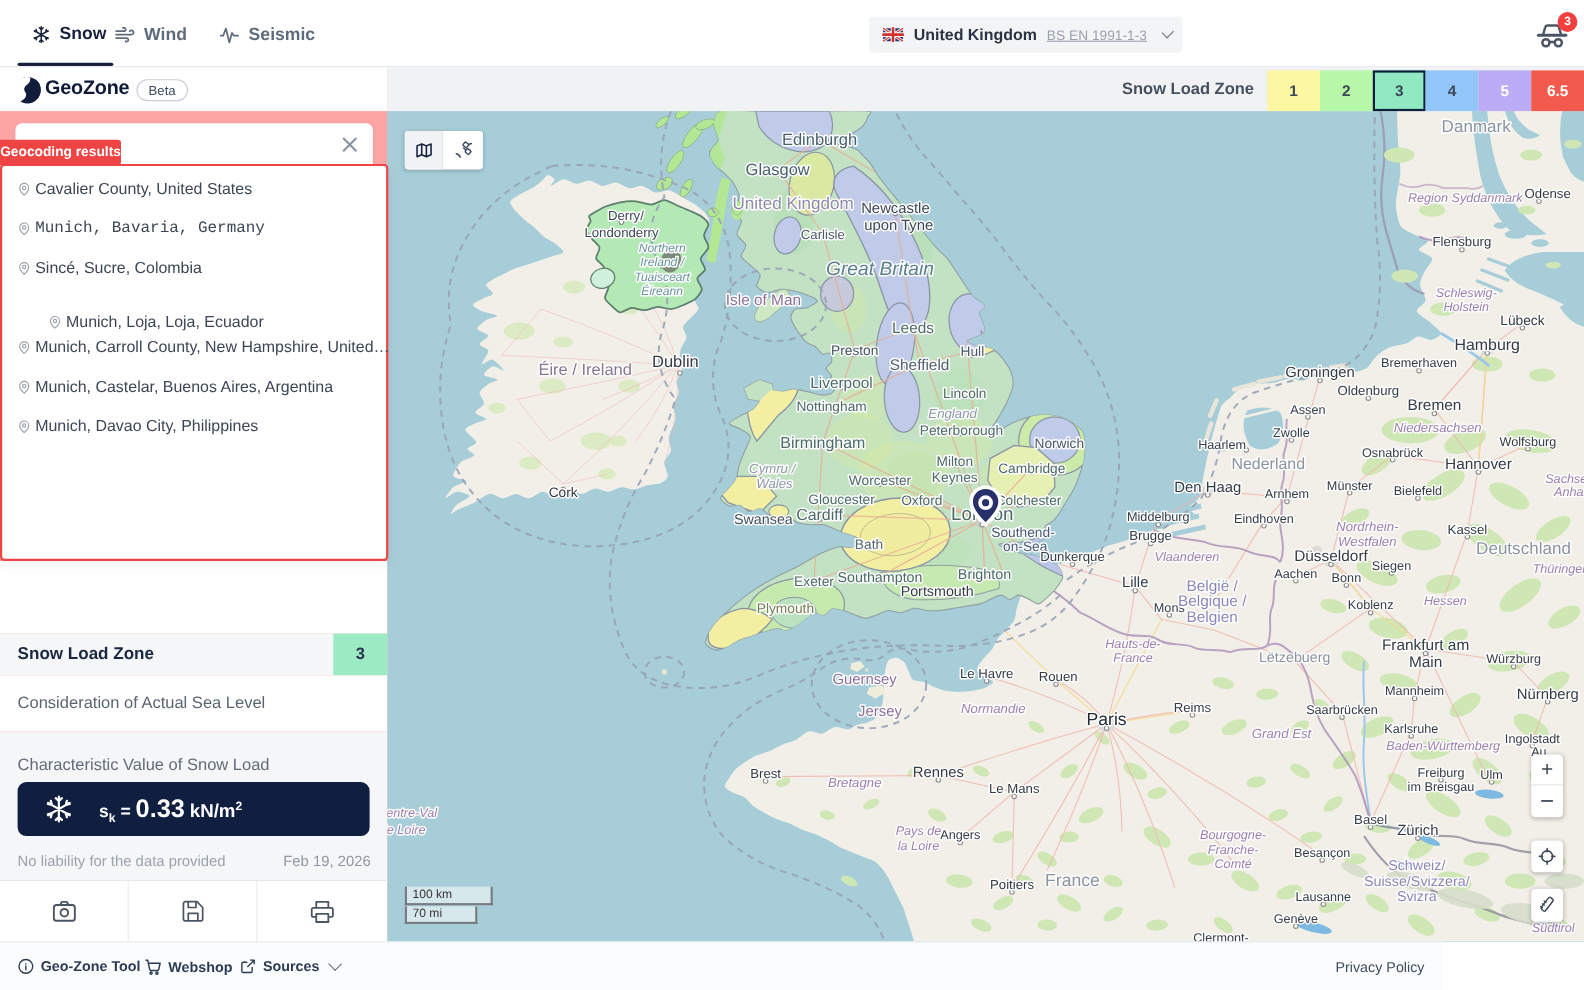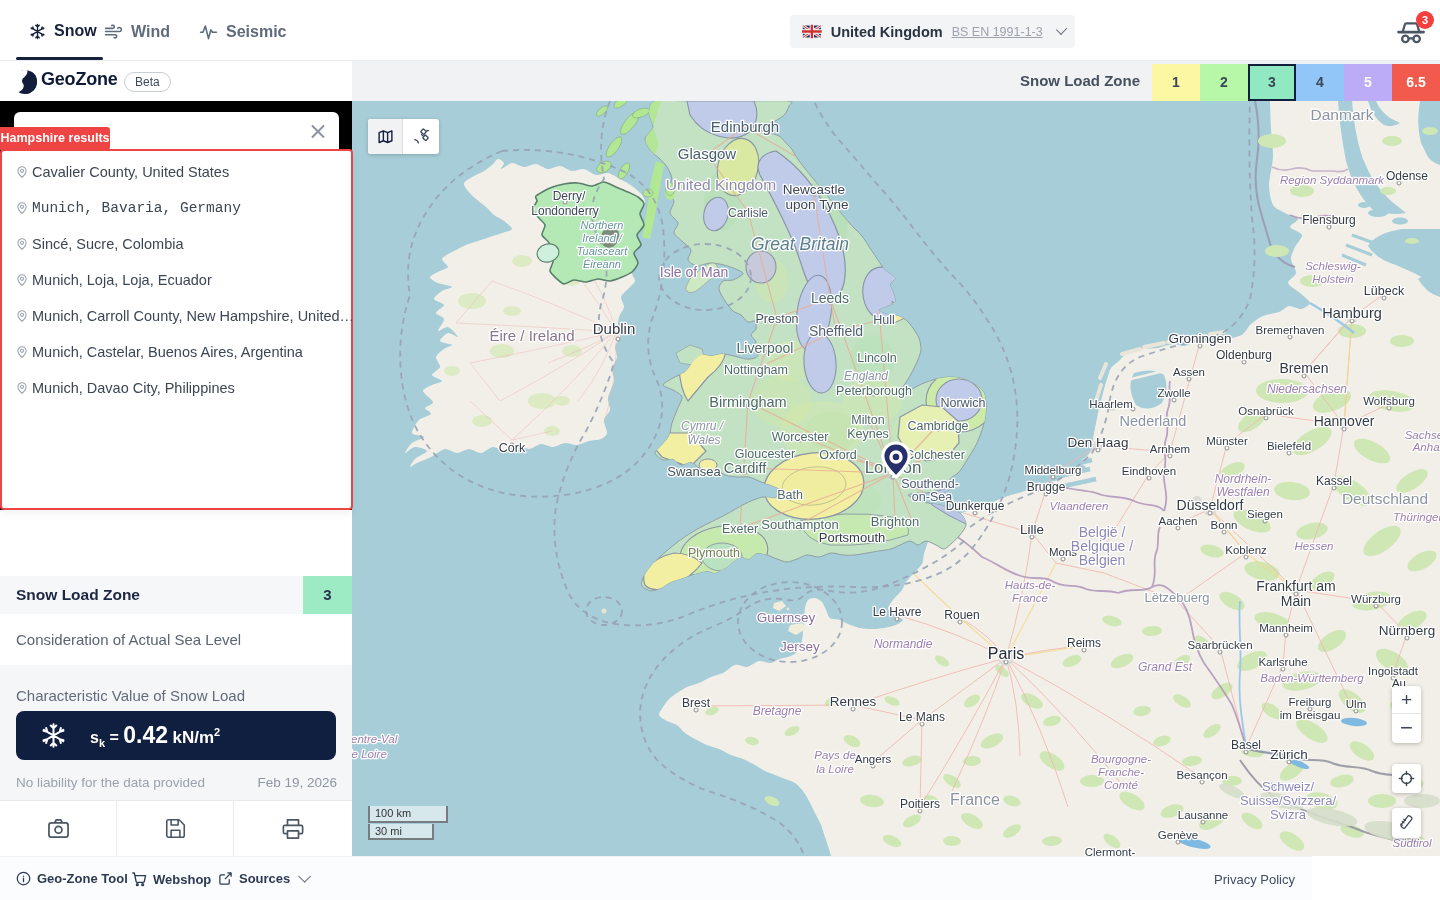--- a/index.html
+++ b/index.html
@@ -12,21 +12,21 @@
   .tab.active { color:#17213c; }
   .tab-underline { position:absolute; left:16px; top:57px; width:87px; height:3px; background:#17213c; border-radius:2px; }
   .dd { position:absolute; top:15px; height:33px; background:#f3f4f6; border-radius:4px; display:flex; align-items:center; padding:0 12px; gap:9px; white-space:nowrap; }
   .dd b { font-size:14.5px; color:#2a3342; }
   .dd .sub { font-size:12.5px; color:#9ca3af;text-decoration:underline; }
   .chev { width:9px; height:9px; border-right:1.7px solid #6b7280; border-bottom:1.7px solid #6b7280; transform:rotate(45deg) translateY(-3px); margin-left:4px; }
   #incog { position:absolute; right:14px; top:18px; width:30px; height:28px; }
   #badge3 { position:absolute; right:6px; top:11px; width:18px; height:18px; border-radius:50%; background:#f43f3f; color:#fff; font-size:11px; font-weight:700; text-align:center; line-height:18px; z-index:31; }
 
   
-  #side { position:absolute; left:0; top:61px; width:352px; height:795px; background:#000000; z-index:20; }
+  #side { position:absolute; left:0; top:61px; width:352px; height:795px; background:#fca5a5; z-index:20; }
   #sidehead { position:absolute; left:0; top:0; width:352px; height:40px; background:#fff; }
   #searchcard { position:absolute; left:14px; top:51px; width:325px; height:40px; background:#fff; border-radius:6px 6px 0 0; box-shadow:0 1px 3px rgba(0,0,0,.08); }
   .xmark { position:absolute; right:14px; top:12px; width:14px; height:14px; }
   .xmark:before, .xmark:after { content:""; position:absolute; left:6px; top:-1px; width:2px; height:17px; background:#8a94a3; }
   .xmark:before { transform:rotate(45deg); }
   .xmark:after { transform:rotate(-45deg); }
   #geotag { position:absolute; left:0; top:66px; width:110px; height:23px; background:#ef4444; color:#fff; font-size:12.5px; font-weight:700; line-height:23px; text-align:center; border-radius:0 3px 3px 0; z-index:24; }
   #droppanel { position:absolute; left:0px; top:88px; width:353px; height:361px; background:#fff; border:2px solid #ef4444; border-radius:4px; z-index:23; box-shadow:0 4px 10px rgba(0,0,0,.05); }
   .ditem { position:absolute; left:30px; font-size:14.5px; color:#3c4654; white-space:nowrap; }
   .dpin { position:absolute; left:-17px; top:1px; width:13px; height:13px; }
@@ -703,35 +703,35 @@
           <path d="M12 1 A12 12 0 0 0 6 23.5 Q13 20 11.5 15.5 Q8 11 12.5 8 Q16 5.5 15.5 1.3 Q13.5 1 12 1 Z" fill="#fff"></path>
           <path d="M19 2.6 Q15 6 17.5 10.5 Q21.5 15 17 19 Q13 22 14 24.9 Q20 24 23.5 18.5 Q26.5 12 23.5 6.5 Q21.5 3.8 19 2.6 Z" fill="#111d3b"></path>
           <circle cx="17" cy="8.5" r="2.4" fill="#111d3b"></circle>
         </svg>
       <span style="position:absolute;left:41px;top:8px;font-size:18px;font-weight:800;color:#0d1936;letter-spacing:-0.2px;">GeoZone</span>
       <span style="position:absolute;left:124px;top:11px;font-size:12px;color:#3e4a5e;border:1px solid #c9ced6;border-radius:11px;padding:2px 10px;background:#fff;">Beta</span>
     </div>
     <div id="searchcard">
         <div class="xmark"></div>
       </div>
-    <div id="geotag">Hampshire results</div>
+    <div id="geotag">Geocoding results</div>
     <div id="droppanel">
       <div class="ditem" style="top:13px;"><span class="dpin"><svg width="14" height="14" viewBox="0 0 24 24" fill="none" stroke="#9aa2ae" stroke-width="1.8">
               <path d="M12 21s-7-5.5-7-11a7 7 0 0 1 14 0c0 5.5-7 11-7 11z"></path>
               <circle cx="12" cy="10" r="2.6"></circle>
             </svg></span>Cavalier County, United States</div>
       <div class="ditem" style="top:49px;font-family:Liberation Mono, monospace;"><span class="dpin"><svg width="14" height="14" viewBox="0 0 24 24" fill="none" stroke="#9aa2ae" stroke-width="1.8">
               <path d="M12 21s-7-5.5-7-11a7 7 0 0 1 14 0c0 5.5-7 11-7 11z"></path>
               <circle cx="12" cy="10" r="2.6"></circle>
             </svg></span>Munich, Bavaria, Germany</div>
       <div class="ditem" style="top:85px;"><span class="dpin"><svg width="14" height="14" viewBox="0 0 24 24" fill="none" stroke="#9aa2ae" stroke-width="1.8">
               <path d="M12 21s-7-5.5-7-11a7 7 0 0 1 14 0c0 5.5-7 11-7 11z"></path>
               <circle cx="12" cy="10" r="2.6"></circle>
             </svg></span>Sincé, Sucre, Colombia</div>
-      <div class="ditem" style="top:121px;"><span class="dpin"><svg width="14" height="14" viewBox="0 0 24 24" fill="none" stroke="#9aa2ae" stroke-width="1.8">
+      <div class="ditem" style="top:134px;margin-left:28px;"><span class="dpin"><svg width="14" height="14" viewBox="0 0 24 24" fill="none" stroke="#9aa2ae" stroke-width="1.8">
               <path d="M12 21s-7-5.5-7-11a7 7 0 0 1 14 0c0 5.5-7 11-7 11z"></path>
               <circle cx="12" cy="10" r="2.6"></circle>
             </svg></span>Munich, Loja, Loja, Ecuador</div>
       <div class="ditem" style="top:157px;"><span class="dpin"><svg width="14" height="14" viewBox="0 0 24 24" fill="none" stroke="#9aa2ae" stroke-width="1.8">
               <path d="M12 21s-7-5.5-7-11a7 7 0 0 1 14 0c0 5.5-7 11-7 11z"></path>
               <circle cx="12" cy="10" r="2.6"></circle>
             </svg></span>Munich, Carroll County, New Hampshire, United…</div>
       <div class="ditem" style="top:193px;"><span class="dpin"><svg width="14" height="14" viewBox="0 0 24 24" fill="none" stroke="#9aa2ae" stroke-width="1.8">
               <path d="M12 21s-7-5.5-7-11a7 7 0 0 1 14 0c0 5.5-7 11-7 11z"></path>
               <circle cx="12" cy="10" r="2.6"></circle>
@@ -748,21 +748,21 @@
       </div>
     <div id="consid">
         <span>Consideration of Actual Sea Level</span>
       </div>
     <div id="graypanel">
       <div class="cap">Characteristic Value of Snow Load</div>
       <div id="skbox">
         <svg style="position:absolute;left:24px;top:11px;" width="27" height="27" viewBox="0 0 24 24" fill="none" stroke="#fff" stroke-width="1.8" stroke-linecap="round" stroke-linejoin="round">
             <path d="M12 2v20M3.3 7l17.4 10M20.7 7L3.3 17M12 5.5L9.5 3.2M12 5.5l2.5-2.3M12 18.5l-2.5 2.3M12 18.5l2.5 2.3M6.4 8.7l-3.3-.9M6.4 8.7l-.9-3.3M17.6 8.7l3.3-.9M17.6 8.7l.9-3.3M6.4 15.3l-3.3.9M6.4 15.3l-.9 3.3M17.6 15.3l3.3.9M17.6 15.3l.9 3.3"></path>
           </svg>
-        <span class="eq">s<sub style="font-size:11px;">k</sub> = <span style="font-size:23px;">0.42</span> <span style="font-size:17px;">kN/m<sup style="font-size:11px;">2</sup></span></span>
+        <span class="eq">s<sub style="font-size:11px;">k</sub> = <span style="font-size:23px;">0.33</span> <span style="font-size:17px;">kN/m<sup style="font-size:11px;">2</sup></span></span>
       </div>
       <div id="noliab">No liability for the data provided</div>
       <div id="datelab">Feb 19, 2026</div>
     </div>
     <div id="iconrow">
       <div class="cell" style="left:0;">
           <svg style="position:absolute;left:47px;top:17px;" width="23" height="21" viewBox="0 0 24 22" fill="none" stroke="#4b5563" stroke-width="1.8" stroke-linejoin="round">
             <rect x="2" y="5" width="20" height="15" rx="2.5"></rect>
             <path d="M8 5l1.6-3h4.8L16 5"></path>
             <circle cx="12" cy="12.3" r="3.6"></circle>
@@ -805,21 +805,21 @@
         <path d="M9 4 L3 6.5v14L9 18l6 2.5 6-2.5v-14L15 6.5 9 4zM9 4v14M15 6.5v14"></path>
       </svg>
     <svg style="position:absolute;left:45px;top:9px;" width="17" height="17" viewBox="0 0 24 24" fill="none" stroke="#3d4960" stroke-width="1.9" stroke-linejoin="round">
         <rect x="12" y="2.5" width="6" height="5.5" rx="1" transform="rotate(40 15 5)"></rect>
         <rect x="14.5" y="11" width="6" height="5.5" rx="1" transform="rotate(40 17.5 14)"></rect>
         <path d="M11.5 8.5l4 4"></path>
         <path d="M19 4.5l3-1M2.5 16.5q4 .5 5 4.5" fill="none" stroke-linecap="round"></path>
       </svg>
   </div>
   <div class="scalebox" style="left:368px;top:806px;width:80px;height:17px;">100 km</div>
-  <div class="scalebox" style="left:368px;top:824px;width:66px;height:16px;">30 mi</div>
+  <div class="scalebox" style="left:368px;top:824px;width:66px;height:16px;">70 mi</div>
   <div class="mapbtn" style="left:1392px;top:686px;height:57px;">
     <div class="zbtn" style="border-bottom:1px solid #e3e5e8;">+</div>
     <div class="zbtn" style="font-size:22px;">−</div>
   </div>
   <div class="mapbtn" style="left:1392px;top:764px;height:29px;">
     <svg style="position:absolute;left:6px;top:6px;" width="17" height="17" viewBox="0 0 24 24" fill="none" stroke="#3c4654" stroke-width="2" stroke-linecap="round">
         <circle cx="12" cy="12" r="7"></circle>
         <path d="M12 2v4M12 18v4M2 12h4M18 12h4"></path>
       </svg>
   </div>

